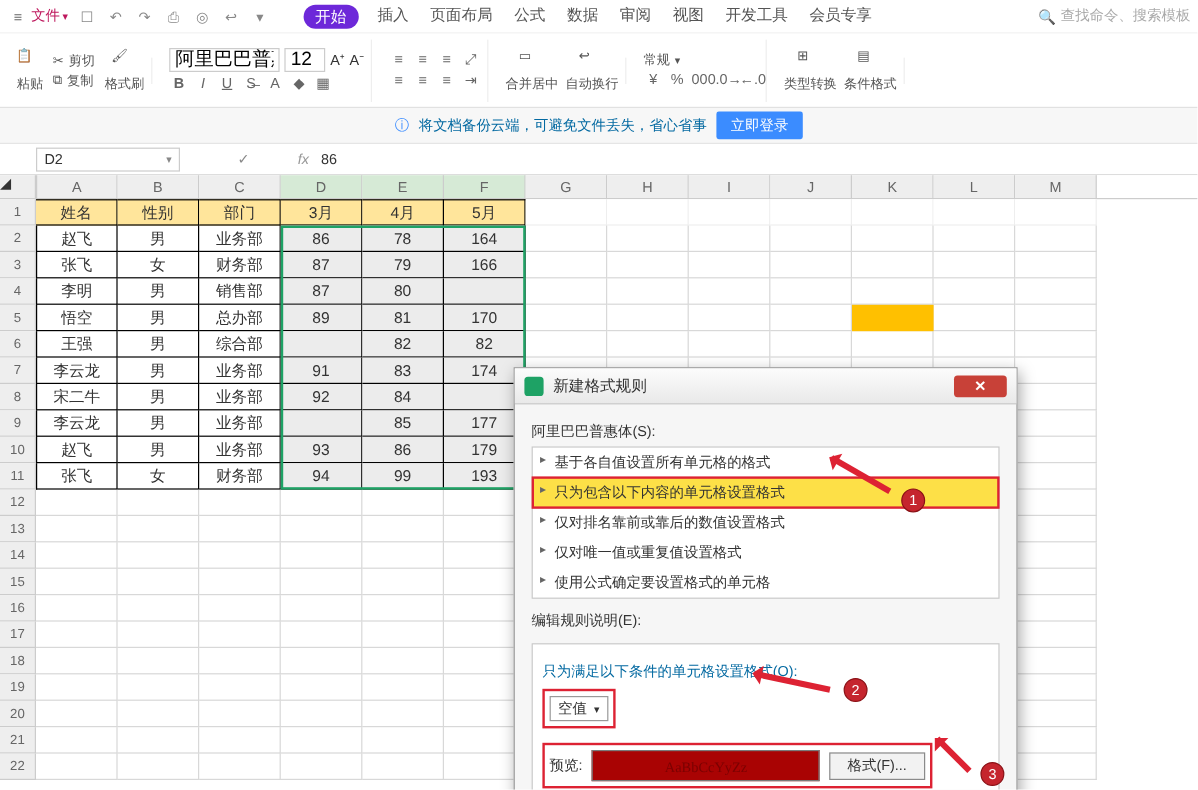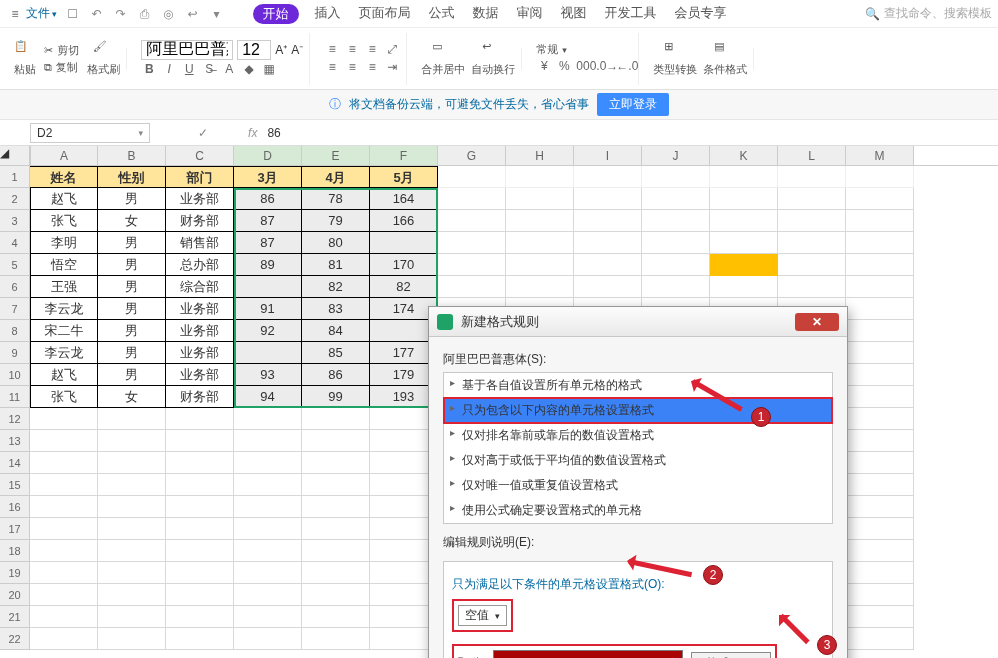--- a/index.html
+++ b/index.html
@@ -1,20 +1,20 @@
 <!DOCTYPE html>
 <html><head>
 <meta charset="utf-8">
 <style>
 html,body{margin:0;padding:0;font-family:"Microsoft YaHei",Arial,sans-serif;font-size:12px;color:#333;background:#fff;width:998px;height:658px;overflow:hidden}
 *{box-sizing:border-box}
 
 .menubar{height:28px;display:flex;align-items:center;padding:0 6px;gap:2px;background:#fff;border-bottom:1px solid #eee}
 .menubar .menuicon{width:18px;height:18px;display:flex;align-items:center;justify-content:center;color:#666}
-.menubar .file{display:flex;align-items:center;gap:2px;color:#0369a1;margin-right:6px}
+.menubar .file{display:flex;align-items:center;gap:2px;color:#be185d;margin-right:6px}
 .menubar .quick{display:flex;gap:8px;color:#888}
 .menubar .quick div{width:16px;height:16px;display:flex;align-items:center;justify-content:center}
 .menubar .tabs{display:flex;gap:14px;margin-left:26px;font-size:13px;color:#555}
 .menubar .tabs .tab{position:relative;padding:0 2px;cursor:pointer}
 .menubar .tabs .tab.active{color:#fff;background:#6d28d9;border-radius:10px;padding:1px 10px}
 .menubar .search{margin-left:auto;color:#aaa;display:flex;align-items:center;gap:4px}
 
 .ribbon{height:62px;background:#fff;border-bottom:1px solid #e1e1e1;display:flex;align-items:center;padding:0 8px;gap:8px}
 .rgroup{display:flex;flex-direction:column;gap:2px;align-items:center;justify-content:center;padding:0 6px;border-right:1px solid #eee;height:52px}
 .rgroup.row{flex-direction:row}
@@ -38,41 +38,41 @@
 .formulaval{margin-left:10px;color:#333}
 
 .sheet{position:relative;width:998px;height:506px;background:#fff}
 .colheads{display:flex;margin-left:30px;border-bottom:1px solid #ccc;height:20px}
 .colheads div{width:68px;border-right:1px solid #ccc;text-align:center;color:#666;background:#eee;font-size:12px;line-height:20px}
 .colheads div:first-child{border-left:1px solid #ccc}
 .gridbody{position:relative}
 .row{display:flex;height:22px}
 .rowhead{width:30px;border-right:1px solid #ccc;border-bottom:1px solid #ccc;text-align:center;color:#666;background:#eee;font-size:11px;line-height:22px}
 .cell{width:68px;border-right:1px solid #d8d8d8;border-bottom:1px solid #d8d8d8;text-align:center;line-height:22px;font-size:13px}
-.thead .cell{background:#ffe59b;font-weight:bold;border:1px solid #000;border-left:none}
+.thead .cell{background:#ffe59b;font-weight:normal;border:1px solid #000;border-left:none}
 .thead .cell:first-of-type{border-left:1px solid #000}
 .datacell{border:1px solid #000;border-left:none;border-top:none}
 .row .rfirst{border-left:1px solid #000}
 .numarea{background:#ececec}
 
 .selbox{position:absolute;border:2px solid #1ea265;pointer-events:none}
 
 .hl{position:absolute;width:68px;height:22px;background:#ffc000}
 
 .dialog{position:absolute;left:428px;top:160px;width:420px;background:#f6f6f6;border:1px solid #989898;box-shadow:2px 4px 12px rgba(0,0,0,0.35)}
 .dlg-title{height:30px;background:linear-gradient(#fcfcfc,#e9e9e9);display:flex;align-items:center;padding:0 8px;gap:8px;border-bottom:1px solid #c8c8c8}
 .dlg-title .ico{width:16px;height:16px;background:#1ea265;border-radius:3px}
 .dlg-title .t{font-size:13px;color:#333}
 .dlg-title .close{margin-left:auto;width:44px;height:18px;background:#c84138;border-radius:3px;color:#fff;display:flex;align-items:center;justify-content:center;font-weight:bold;font-size:12px}
 .dlg-body{padding:10px 14px 14px}
 .dlg-label{color:#333;margin:4px 0}
 .rulelist{border:1px solid #c9c9c9;background:#fff}
 .ruleitem{padding:4px 8px 4px 18px;position:relative;color:#333}
 .ruleitem::before{content:"▸";position:absolute;left:6px;top:4px;color:#666;font-size:10px}
-.ruleitem.sel{background:#3b82f6}
+.ruleitem.sel{background:#fde047}
 .ruleitem.sel.redbox{outline:2px solid #d23;outline-offset:-1px}
 .cond-section{margin-top:10px}
 .condlabel{font-size:12px;color:#0369a1;margin:6px 0}
 .redbox2{border:2px solid #d23;padding:4px;display:inline-block}
 .sel-dd{display:inline-flex;align-items:center;gap:6px;border:1px solid #999;padding:1px 6px;background:#fff}
 .sel-dd .arr{font-size:9px}
 .preview-row{display:flex;align-items:center;gap:8px;margin-top:12px}
 .preview-box{width:190px;height:26px;background:#a90303;color:#7a0202;text-align:center;line-height:26px;font-family:serif;border:1px solid #7a7a7a}
 .fmtbtn{border:1px solid #8a8a8a;background:#f2f2f2;padding:2px 14px}
 
@@ -599,21 +599,20 @@
       <div class="ico"></div>
       <div class="t">新建格式规则</div>
       <div class="close">✕</div>
     </div>
     <div class="dlg-body">
       <div class="dlg-label">阿里巴巴普惠体(S):</div>
       <div class="rulelist">
         <div class="ruleitem">基于各自值设置所有单元格的格式</div>
         <div class="ruleitem sel redbox">只为包含以下内容的单元格设置格式</div>
         <div class="ruleitem">仅对排名靠前或靠后的数值设置格式</div>
-        <div class="ruleitem">仅对高于或低于平均值的数值设置格式</div>
         <div class="ruleitem">仅对唯一值或重复值设置格式</div>
         <div class="ruleitem">使用公式确定要设置格式的单元格</div>
       </div>
       <div class="dlg-label" style="margin-top:10px">编辑规则说明(E):</div>
       <div class="cond-section" style="border:1px solid #c9c9c9;padding:8px;background:#fff">
         <div class="condlabel">只为满足以下条件的单元格设置格式(O):</div>
         <div class="redbox2">
           <div class="sel-dd">
             <span>空值</span>
               <span class="arr">▾</span>

